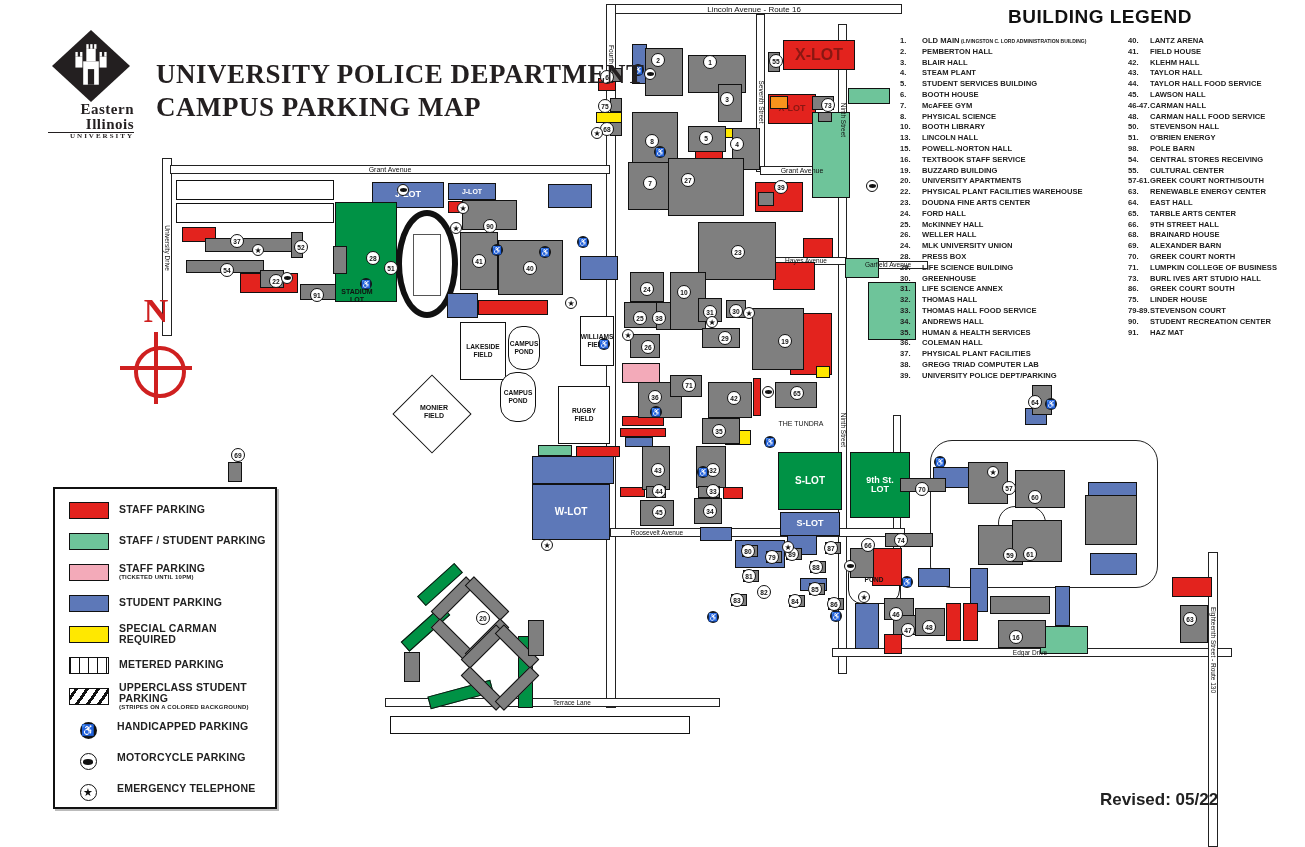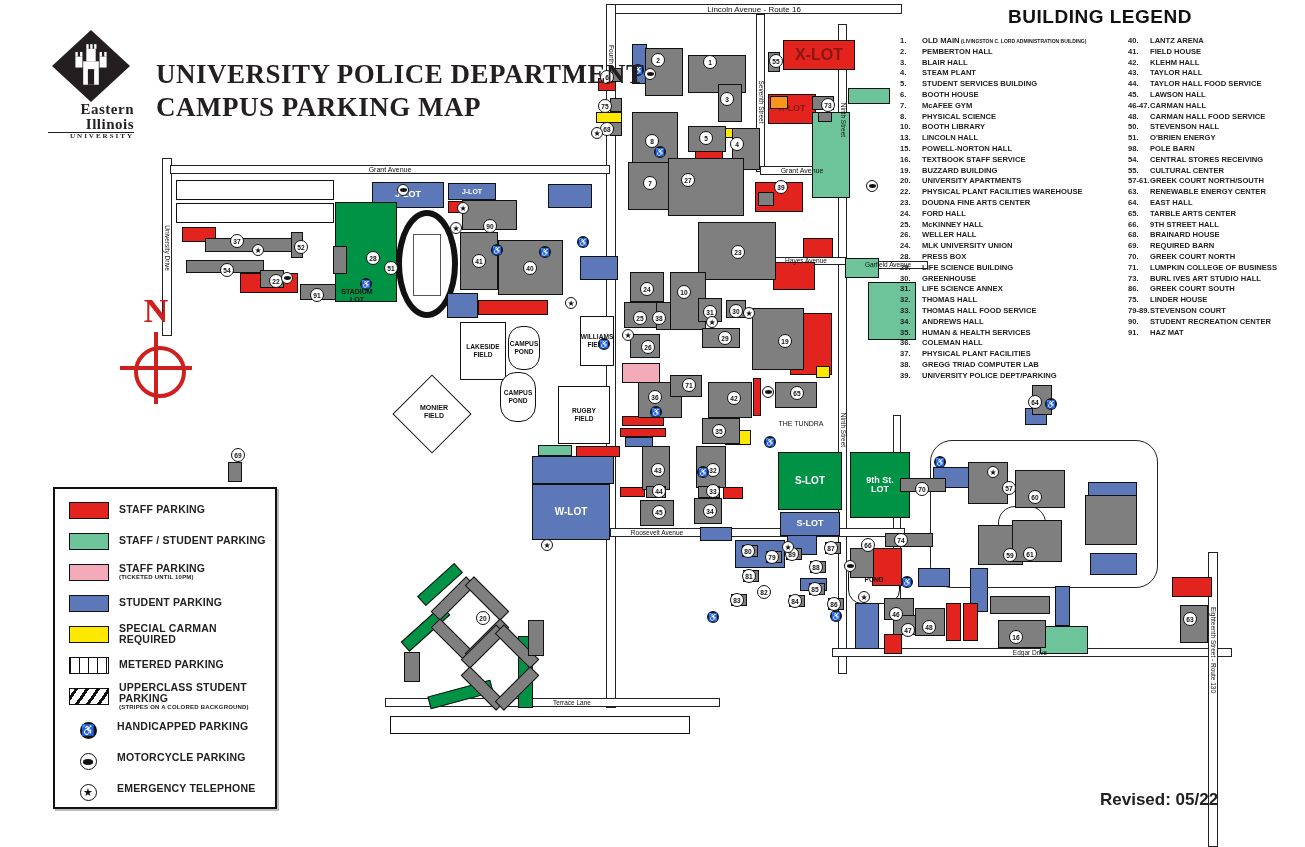--- a/index.html
+++ b/index.html
@@ -490,21 +490,21 @@
           <div class="bitem"><span class="bnum">51.</span><span>O'BRIEN ENERGY</span></div>
           <div class="bitem"><span class="bnum">98.</span><span>POLE BARN</span></div>
           <div class="bitem"><span class="bnum">54.</span><span>CENTRAL STORES RECEIVING</span></div>
           <div class="bitem"><span class="bnum">55.</span><span>CULTURAL CENTER</span></div>
           <div class="bitem"><span class="bnum">57-61.</span><span>GREEK COURT NORTH/SOUTH</span></div>
           <div class="bitem"><span class="bnum">63.</span><span>RENEWABLE ENERGY CENTER</span></div>
           <div class="bitem"><span class="bnum">64.</span><span>EAST HALL</span></div>
           <div class="bitem"><span class="bnum">65.</span><span>TARBLE ARTS CENTER</span></div>
           <div class="bitem"><span class="bnum">66.</span><span>9TH STREET HALL</span></div>
           <div class="bitem"><span class="bnum">68.</span><span>BRAINARD HOUSE</span></div>
-          <div class="bitem"><span class="bnum">69.</span><span>REQUIRED BARN</span></div>
+          <div class="bitem"><span class="bnum">69.</span><span>ALEXANDER BARN</span></div>
           <div class="bitem"><span class="bnum">70.</span><span>GREEK COURT NORTH</span></div>
           <div class="bitem"><span class="bnum">71.</span><span>LUMPKIN COLLEGE OF BUSINESS</span></div>
           <div class="bitem"><span class="bnum">73.</span><span>BURL IVES ART STUDIO HALL</span></div>
           <div class="bitem"><span class="bnum">86.</span><span>GREEK COURT SOUTH</span></div>
           <div class="bitem"><span class="bnum">75.</span><span>LINDER HOUSE</span></div>
           <div class="bitem"><span class="bnum">79-89.</span><span>STEVENSON COURT</span></div>
           <div class="bitem"><span class="bnum">90.</span><span>STUDENT RECREATION CENTER</span></div>
           <div class="bitem"><span class="bnum">91.</span><span>HAZ MAT</span></div>
         </div>
   </div>

